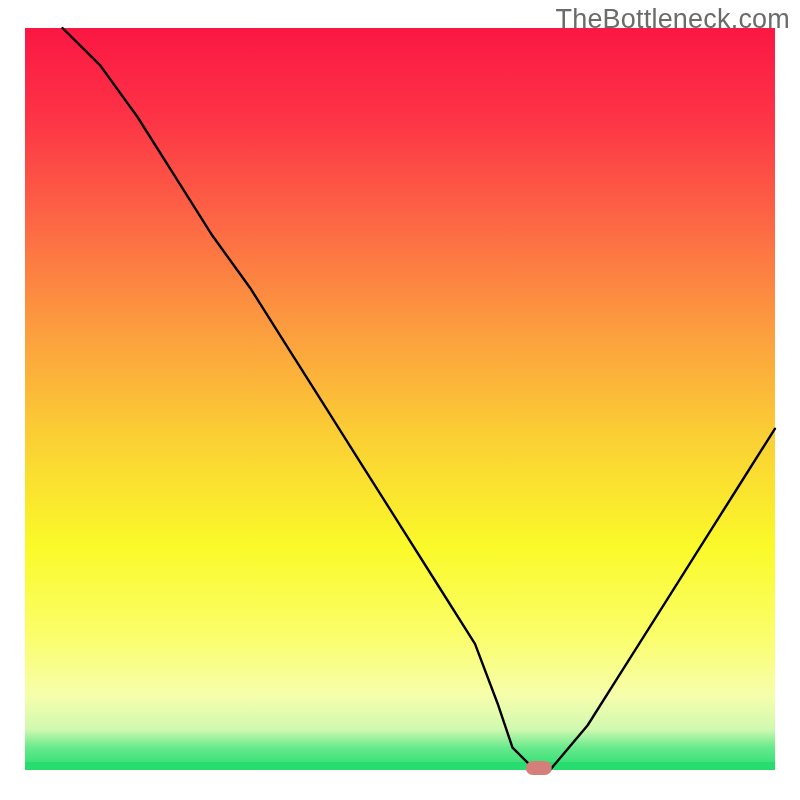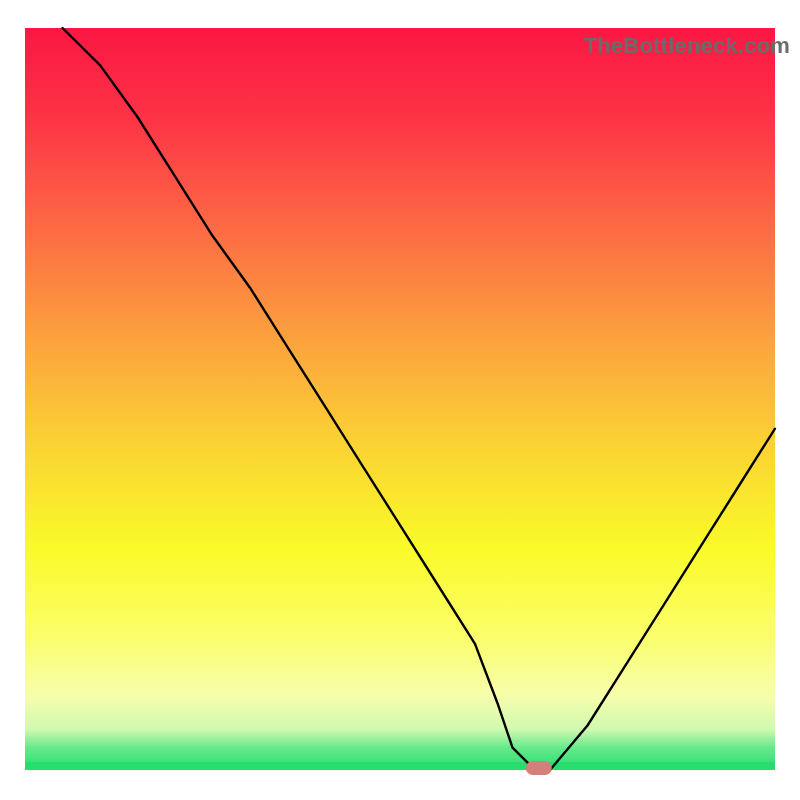--- a/index.html
+++ b/index.html
@@ -13,25 +13,24 @@
   }
   .container {
     position: relative;
     width: 800px;
     height: 800px;
   }
   .attribution {
     position: absolute;
     top: 4px;
     right: 10px;
-    font-size: 22px;
+    font-size: 27px;
     color: #6b6b6b;
-    font-weight: 700;
+    font-weight: 400;
     letter-spacing: 0.2px;
-    margin-top: 29px;
   }
   svg.chart {
     position: absolute;
     top: 0;
     left: 0;
     width: 800px;
     height: 800px;
   }
   .marker {
     fill: #d57f7a;

